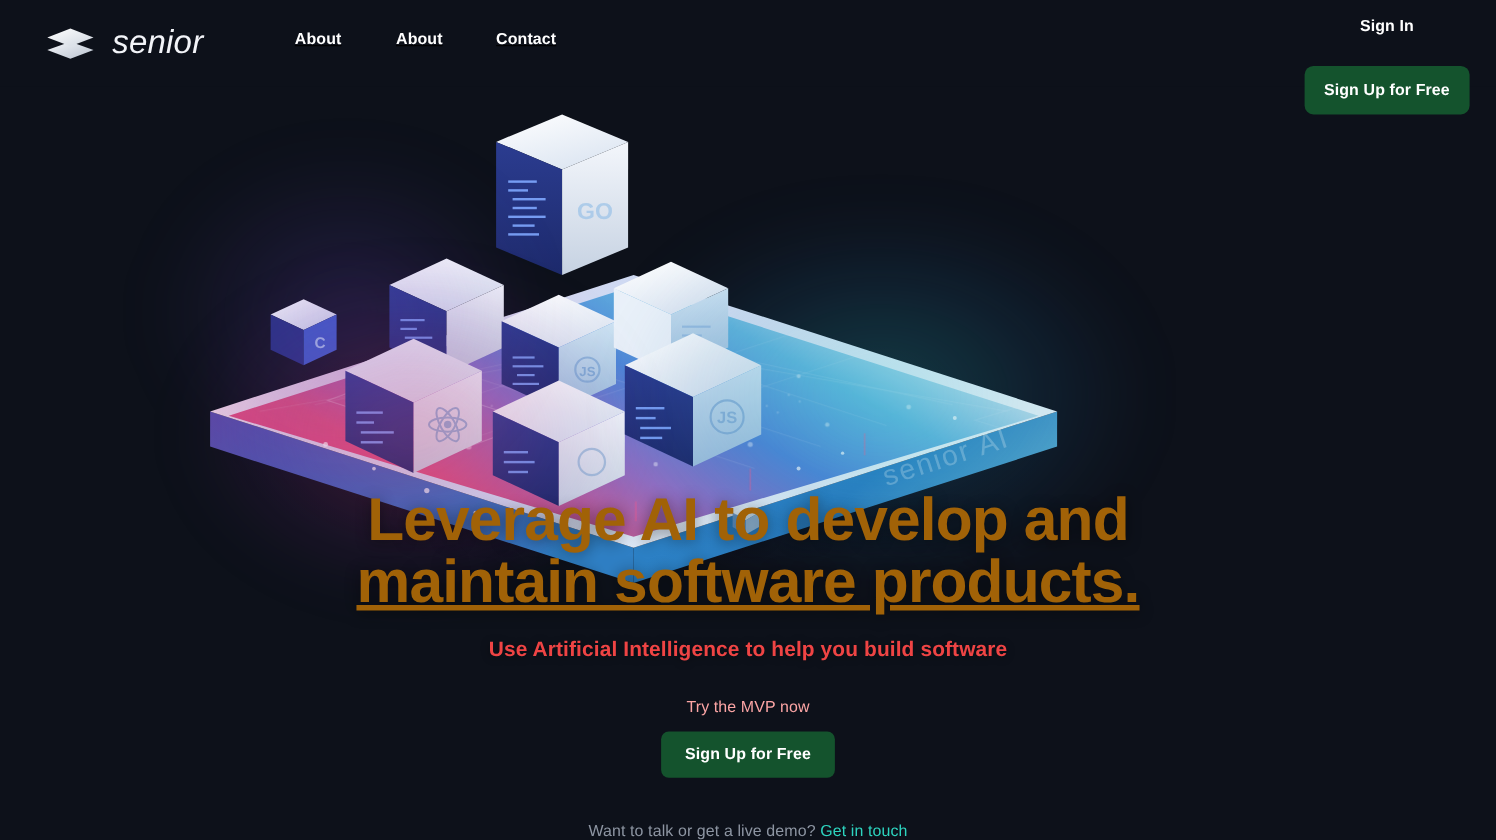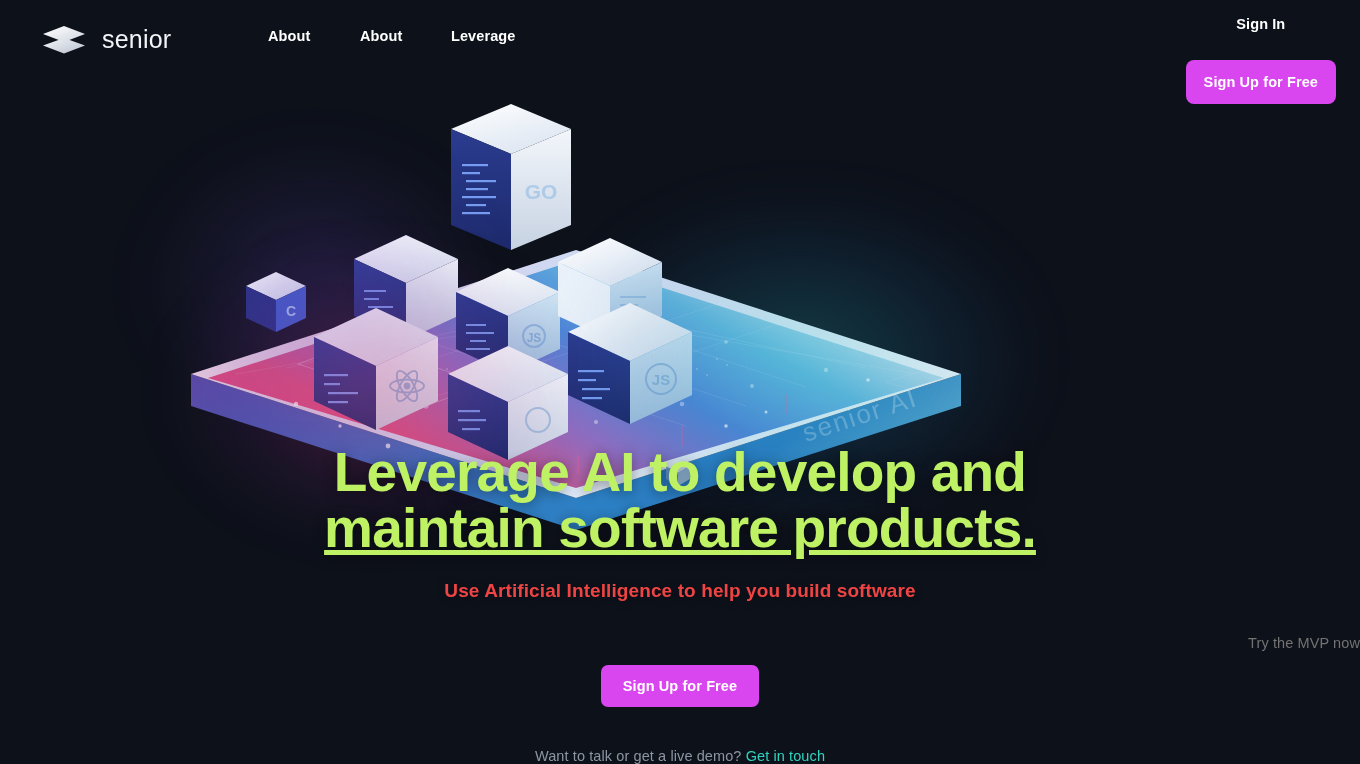--- a/index.html
+++ b/index.html
@@ -45,35 +45,37 @@
 
   .logo-mark {
     width: 48px;
     height: 36px;
     position: relative;
     flex: 0 0 auto;
   }
   .logo-mark svg { display: block; }
 
   .brand-name {
-    font-size: 25px;
+    font-size: 30px;
     font-weight: 400;
     color: #f2f4f8;
     letter-spacing: 0.2px;
     line-height: 1;
     padding-bottom: 2px;
+    font-style: italic;
   }
 
   .nav {
     position: absolute;
     left: 268px;
     top: 28px;
     display: flex;
     align-items: flex-end;
     gap: 0px;
+    text-decoration: underline;
   }
   .nav a {
     display: inline-block;
     font-size: 14.5px;
     font-weight: 700;
     color: #ffffff;
     text-decoration: none;
     letter-spacing: 0.1px;
     cursor: pointer;
   }
@@ -92,21 +94,21 @@
   }
   .signin {
     font-size: 14.5px;
     font-weight: 700;
     color: #ffffff;
     text-decoration: none;
     cursor: pointer;
     letter-spacing: 0.1px;
   }
   .btn-primary {
-    background: #d946ef;
+    background: #14532d;
     color: #ffffff;
     border: none;
     border-radius: 8px;
     font-family: "Liberation Sans", sans-serif;
     font-size: 14.5px;
     font-weight: 700;
     letter-spacing: 0.1px;
     padding: 0 18px;
     height: 44px;
     line-height: 44px;
@@ -168,45 +170,44 @@
     top: 365px;
     width: 1360px;
     text-align: center;
     z-index: 20;
   }
 
   .headline {
     font-size: 55px;
     line-height: 56px;
     font-weight: 700;
-    color: #bef264;
+    color: #a16207;
     letter-spacing: -0.8px;
     text-shadow: 0 2px 14px rgba(0,0,0,0.45);
   }
   .headline .l2 { display: block; text-decoration: underline; }
 
   .subhead {
     margin-top: 24px;
     font-size: 19px;
     font-weight: 700;
     color: #ef4444;
     letter-spacing: 0.1px;
     text-shadow: 0 1px 8px rgba(0,0,0,0.45);
   }
 
   .cta-wrap {
     margin-top: 33px;
     text-align: center;
   }
   .cta-kicker {
     font-size: 14.5px;
-    color: #737373;
+    color: #fca5a5;
     margin-bottom: 14px;
     letter-spacing: 0.1px;
-    text-align: right;
   }
 
   .demo-line {
     margin-top: 41px;
     font-size: 14.5px;
     color: #8d95a2;
     letter-spacing: 0.1px;
   }
   .demo-line a {
     color: #2dd4bf;
@@ -237,21 +238,21 @@
           <path d="M24 16 L45 23.5 L24 31.5 L3 23.5 Z" fill="url(#lgBot)"></path>
           <path d="M24 4 L45 12 L24 20 L3 12 Z" fill="url(#lgTop)"></path>
         </svg>
       </span>
       <span class="brand-name">senior</span>
     </div>
 
     <nav class="nav">
       <a class="nav-about" href="#">About</a>
       <a class="nav-prices" href="#">About</a>
-      <a class="nav-contact" href="#">Leverage</a>
+      <a class="nav-contact" href="#">Contact</a>
     </nav>
 
     <div class="header-right">
       <a class="signin" href="#">Sign In</a>
       <button class="btn-primary">Sign Up for Free</button>
     </div>
   </header>
 
   <section class="hero">
 

